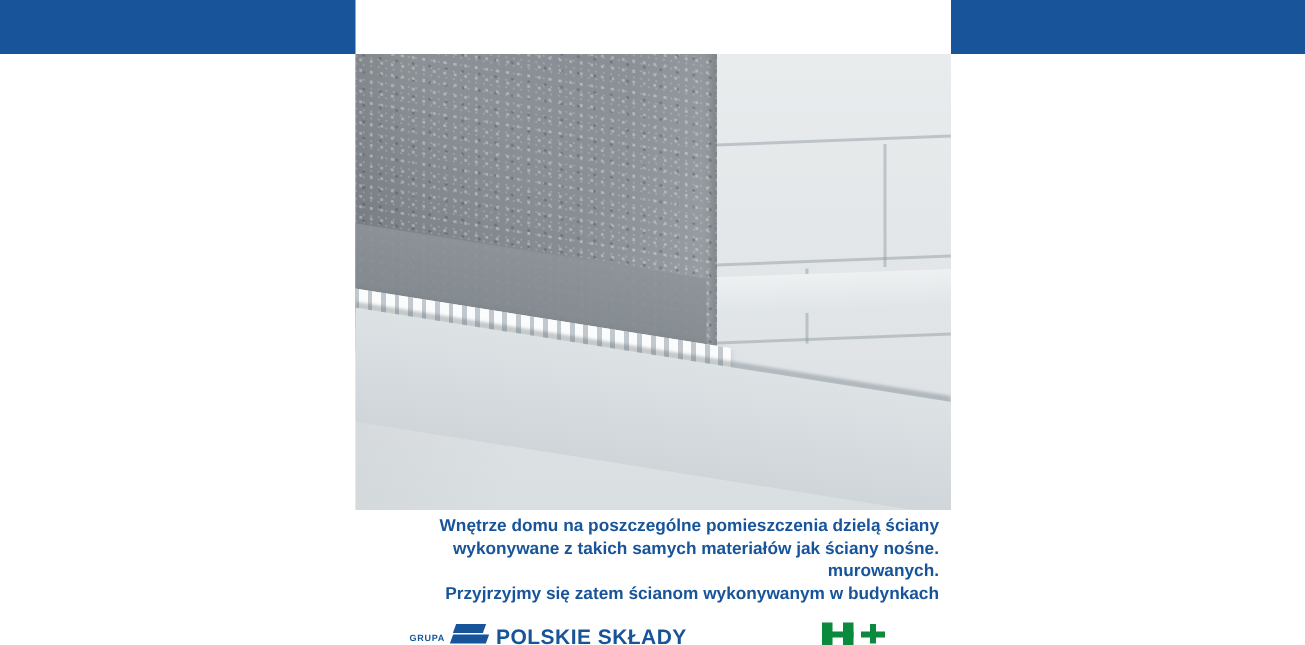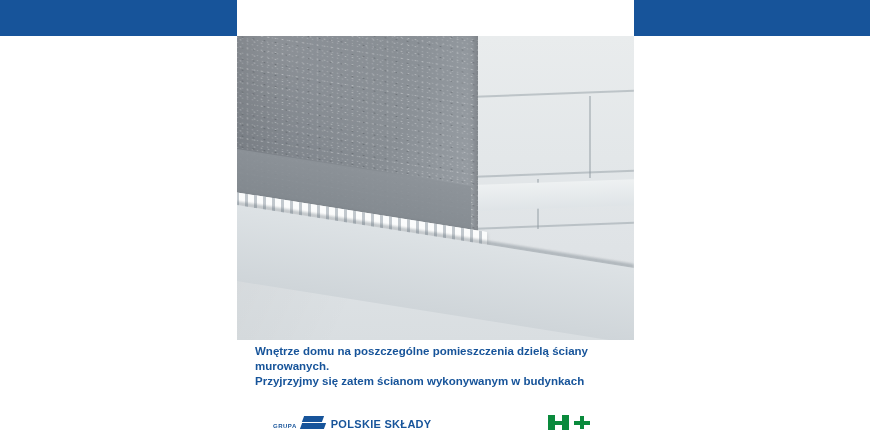--- a/index.html
+++ b/index.html
@@ -179,26 +179,26 @@
     height: 5px;
     background: rgba(95,105,115,0.35);
     transform: skewY(9deg);
     transform-origin: right top;
     filter: blur(1px);
   }
 
   
   .caption {
     position: absolute;
-    left: 237px;
+    left: 247px;
     top: 344px;
     width: 397px;
     padding: 0 18px;
     box-sizing: border-box;
-    text-align: left;
+    text-align: right;
     color: #17549a;
     font-size: 11.5px;
     line-height: 15px;
     font-weight: bold;
     font-family: "Liberation Sans", sans-serif;
   }
   .caption p { margin: 0; }
 
   
   .logos {
@@ -236,21 +236,21 @@
     transform: skewX(-20deg);
   }
   .logo-mark .bar-b {
     position: absolute;
     left: 0px; top: 8px;
     width: 24px; height: 6px;
     background: #17549a;
     transform: skewX(-20deg);
   }
   .logo-name {
-    font-size: 11px;
+    font-size: 14px;
     font-weight: bold;
     color: #17549a;
     letter-spacing: 0.3px;
     line-height: 11px;
   }
 
   .logo-right {
     position: absolute;
     right: 40px;
     top: 0;
@@ -326,20 +326,21 @@
     <div class="mortar">
       <div class="ridges"></div>
     </div>
 
     <div class="shadow-line"></div>
     <div class="lower-wall"></div>
   </div>
 
   <div class="caption">
     <p>Wnętrze domu na poszczególne pomieszczenia dzielą ściany</p>
+    <p>wykonywane z takich samych materiałów jak ściany nośne.</p>
     <p>murowanych.</p>
     <p>Przyjrzyjmy się zatem ścianom wykonywanym w budynkach</p>
   </div>
 
   <div class="logos">
     <div class="logo-left">
       <div class="logo-grupa">GRUPA</div>
       <div class="logo-mark">
         <div class="bar-a"></div>
         <div class="bar-b"></div>

